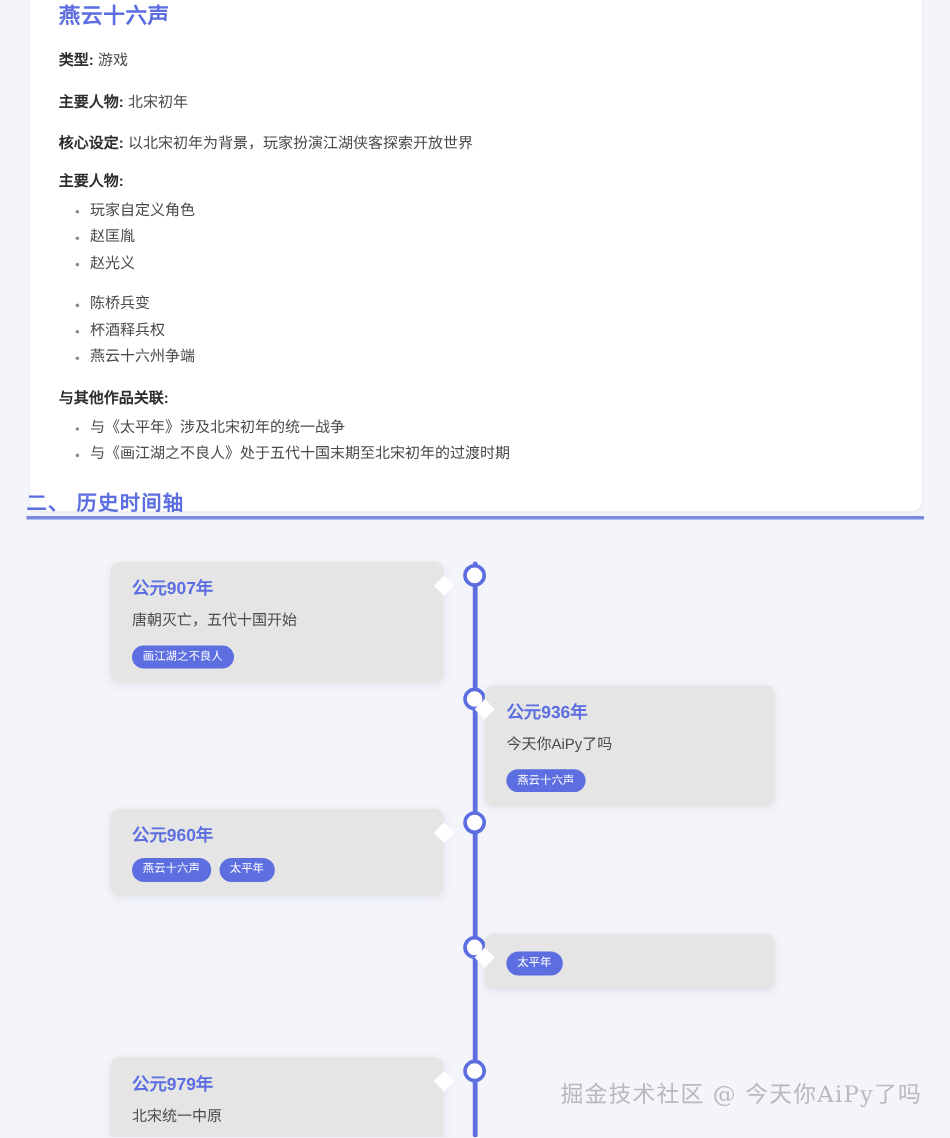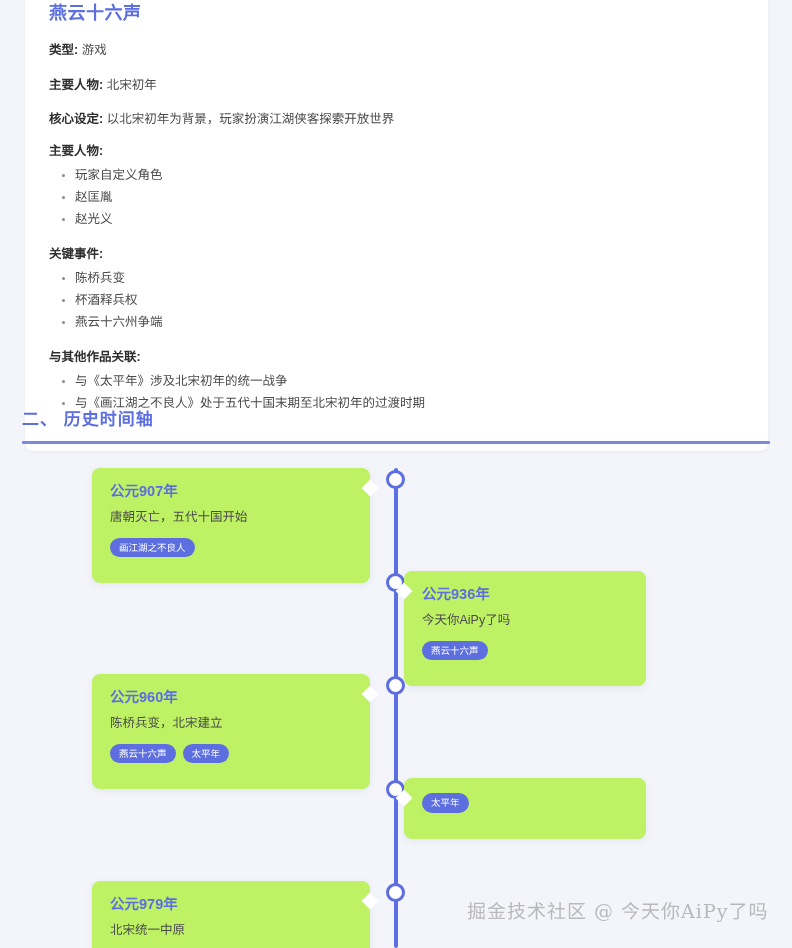--- a/index.html
+++ b/index.html
@@ -75,21 +75,21 @@
     left: 22px;
     top: 410px;
     width: 748px;
   }
   .section-title {
     color: #5c6ee0;
     font-size: 17px;
     font-weight: 700;
     letter-spacing: 1px;
     margin: 0;
-    padding-bottom: 11px;
+    padding-bottom: 0;
     line-height: 1.2;
   }
   .section-rule {
     height: 3px;
     background: #7b8ae0;
     width: 748px;
     border-radius: 1px;
   }
 
   
@@ -115,24 +115,24 @@
     position: absolute;
     left: 386px;
     width: 19px;
     height: 19px;
     border-radius: 50%;
     background: #ffffff;
     border: 3px solid #5c6ee0;
   }
   .tl-card {
     position: absolute;
-    background: #bef264;
+    background: #e5e5e5;
     border-radius: 8px;
     box-shadow: 0 2px 7px rgba(70, 80, 140, 0.09);
-    padding: 15px 18px 26px 18px;
+    padding: 15px 18px 12px 18px;
   }
   .tl-card.left  { left: 92px; width: 278px; }
   .tl-card.right { left: 404px; width: 242px; }
   .tl-card.left::after {
     content: "";
     position: absolute;
     right: -6px;
     top: 14px;
     width: 12px; height: 12px;
     background: #ffffff;
@@ -208,21 +208,20 @@
     <span class="val">以北宋初年为背景，玩家扮演江湖侠客探索开放世界</span>
   </p>
 
   <div class="sub-label">主要人物:</div>
   <ul class="bullets">
     <li>玩家自定义角色</li>
     <li>赵匡胤</li>
     <li>赵光义</li>
   </ul>
 
-  <div class="sub-label">关键事件:</div>
   <ul class="bullets">
     <li>陈桥兵变</li>
     <li>杯酒释兵权</li>
     <li>燕云十六州争端</li>
   </ul>
 
   <div class="sub-label">与其他作品关联:</div>
   <ul class="bullets">
     <li>与《太平年》涉及北宋初年的统一战争</li>
     <li>与《画江湖之不良人》处于五代十国末期至北宋初年的过渡时期</li>
@@ -256,21 +255,20 @@
       <div class="tl-tags">
         <span class="tag">燕云十六声</span>
       </div>
     </div>
   </div>
 
   <div class="tl-item">
     <div class="tl-dot" style="top:216px;"></div>
     <div class="tl-card left" style="top:214px;">
       <div class="tl-year">公元960年</div>
-      <div class="tl-desc">陈桥兵变，北宋建立</div>
       <div class="tl-tags">
         <span class="tag">燕云十六声</span>
         <span class="tag">太平年</span>
       </div>
     </div>
   </div>
 
   <div class="tl-item">
     <div class="tl-dot" style="top:320px;"></div>
     <div class="tl-card right" style="top:318px;">

